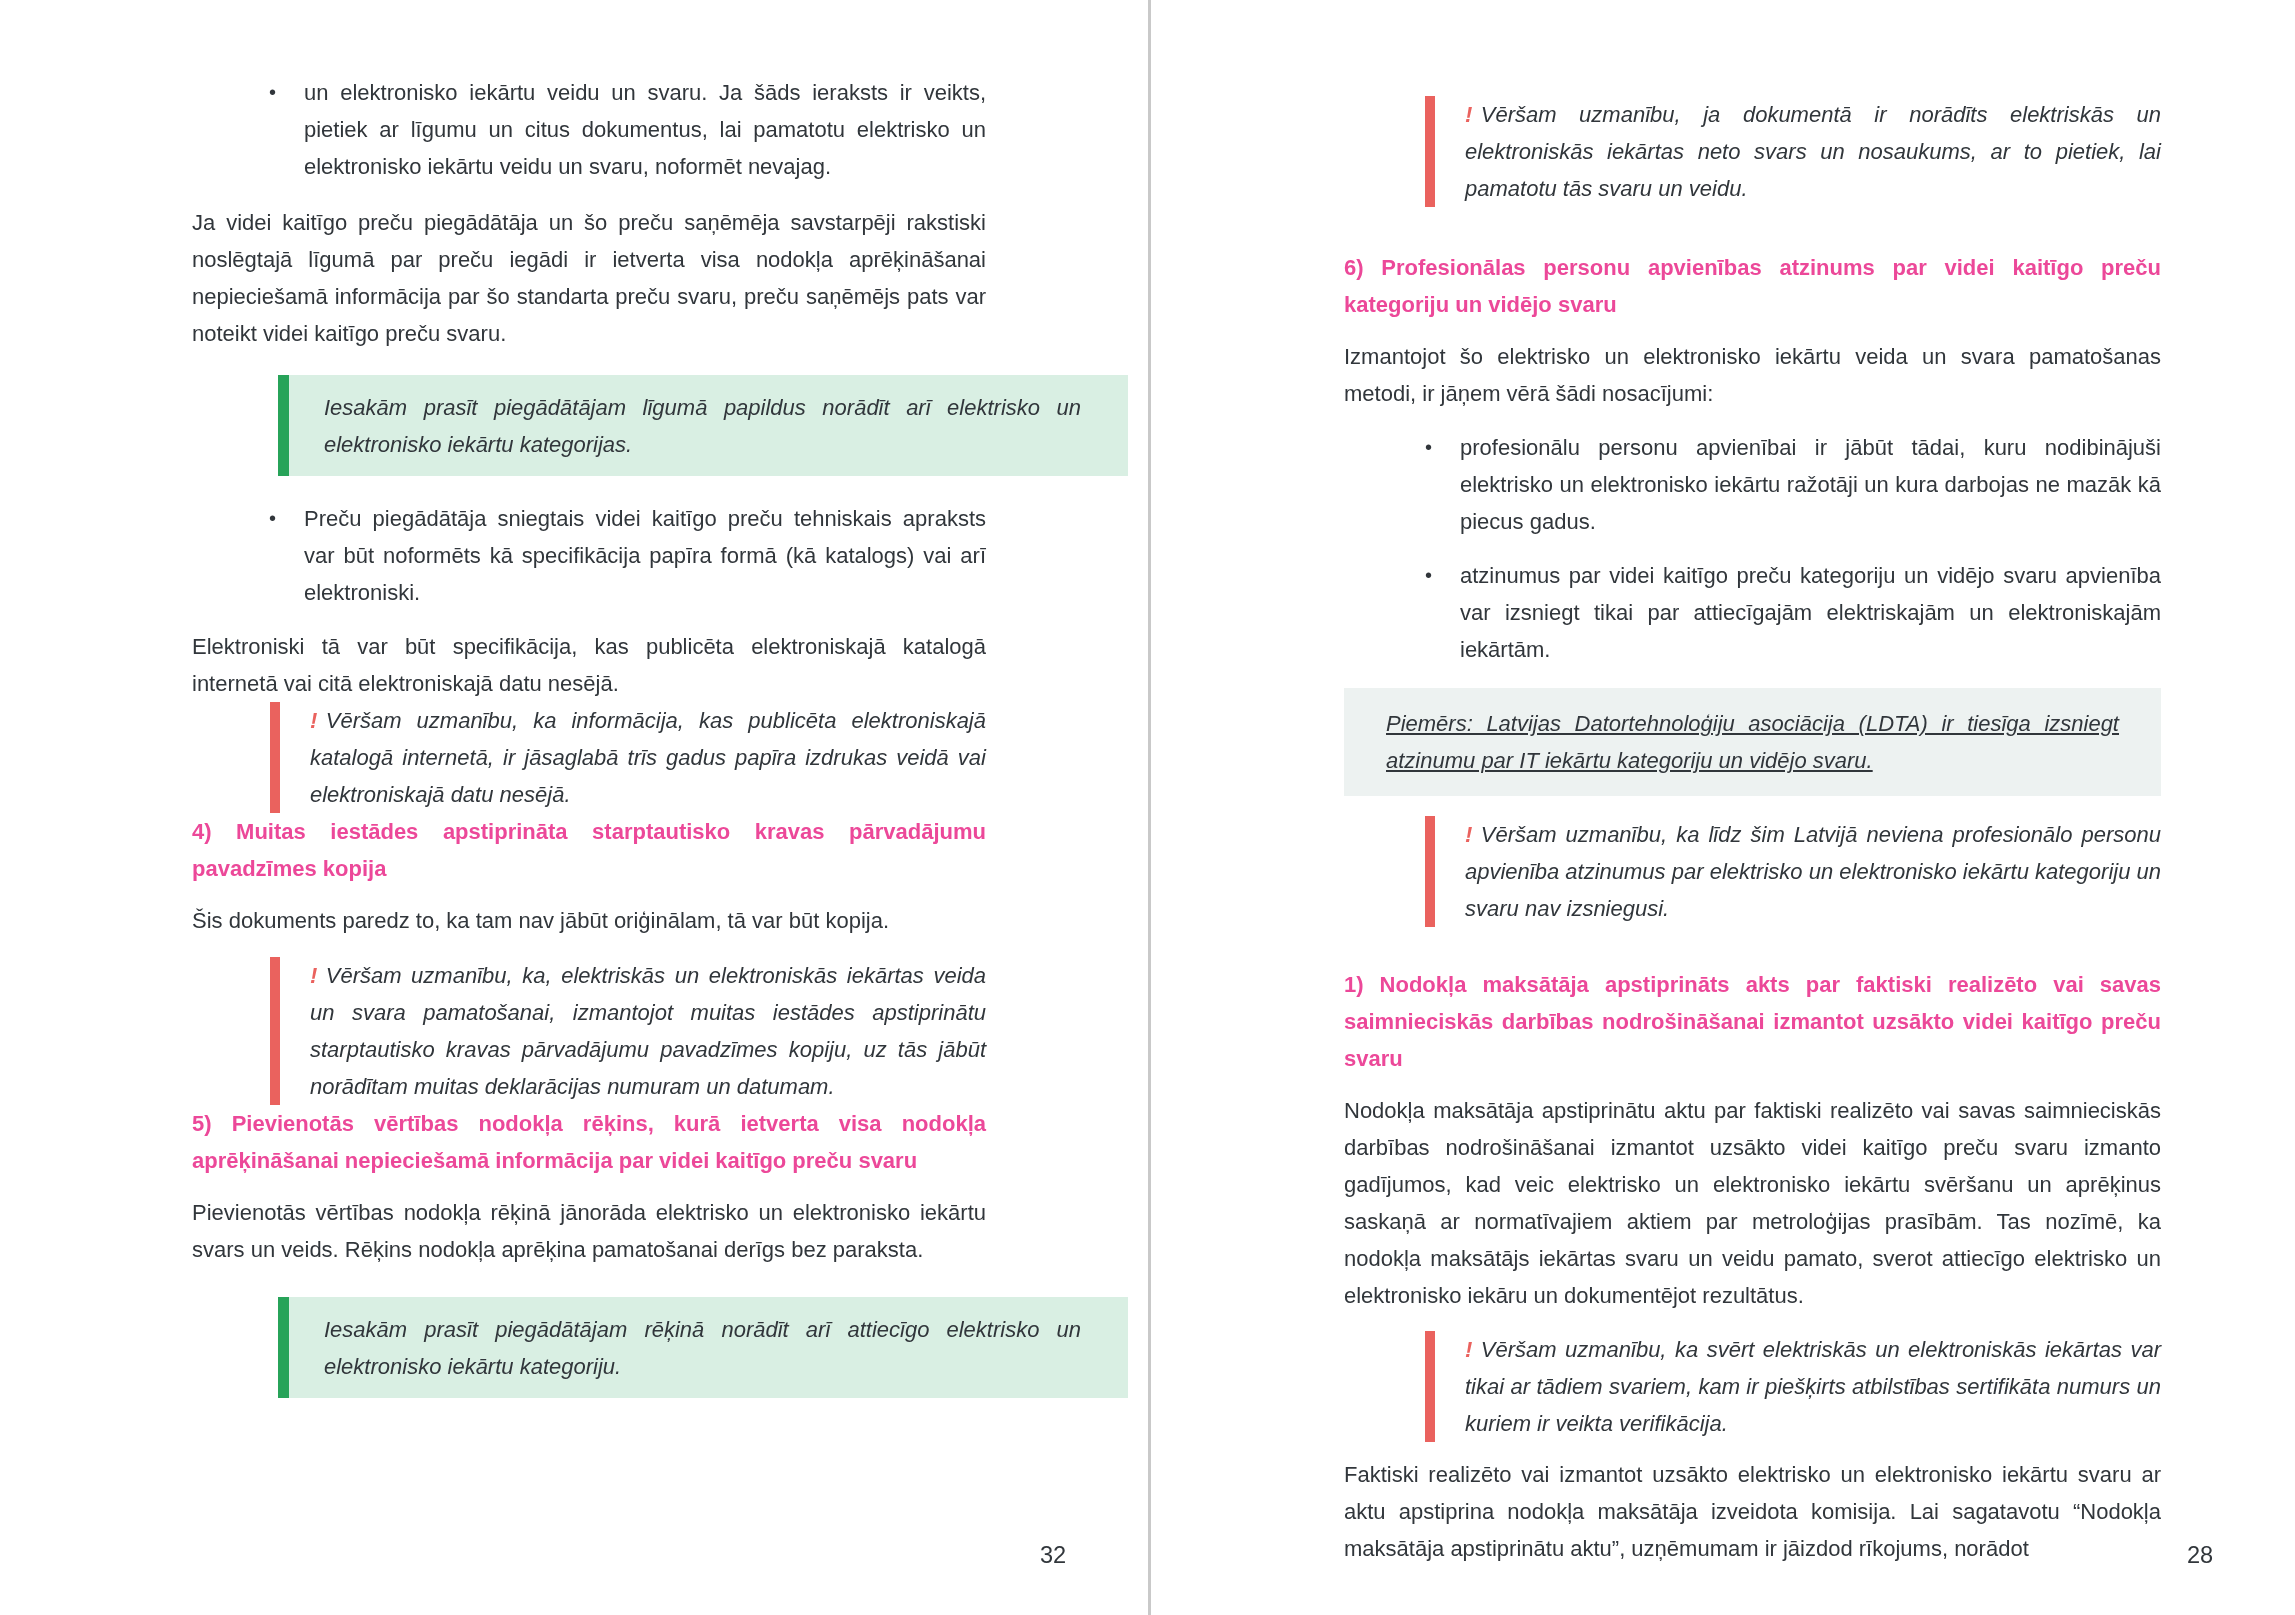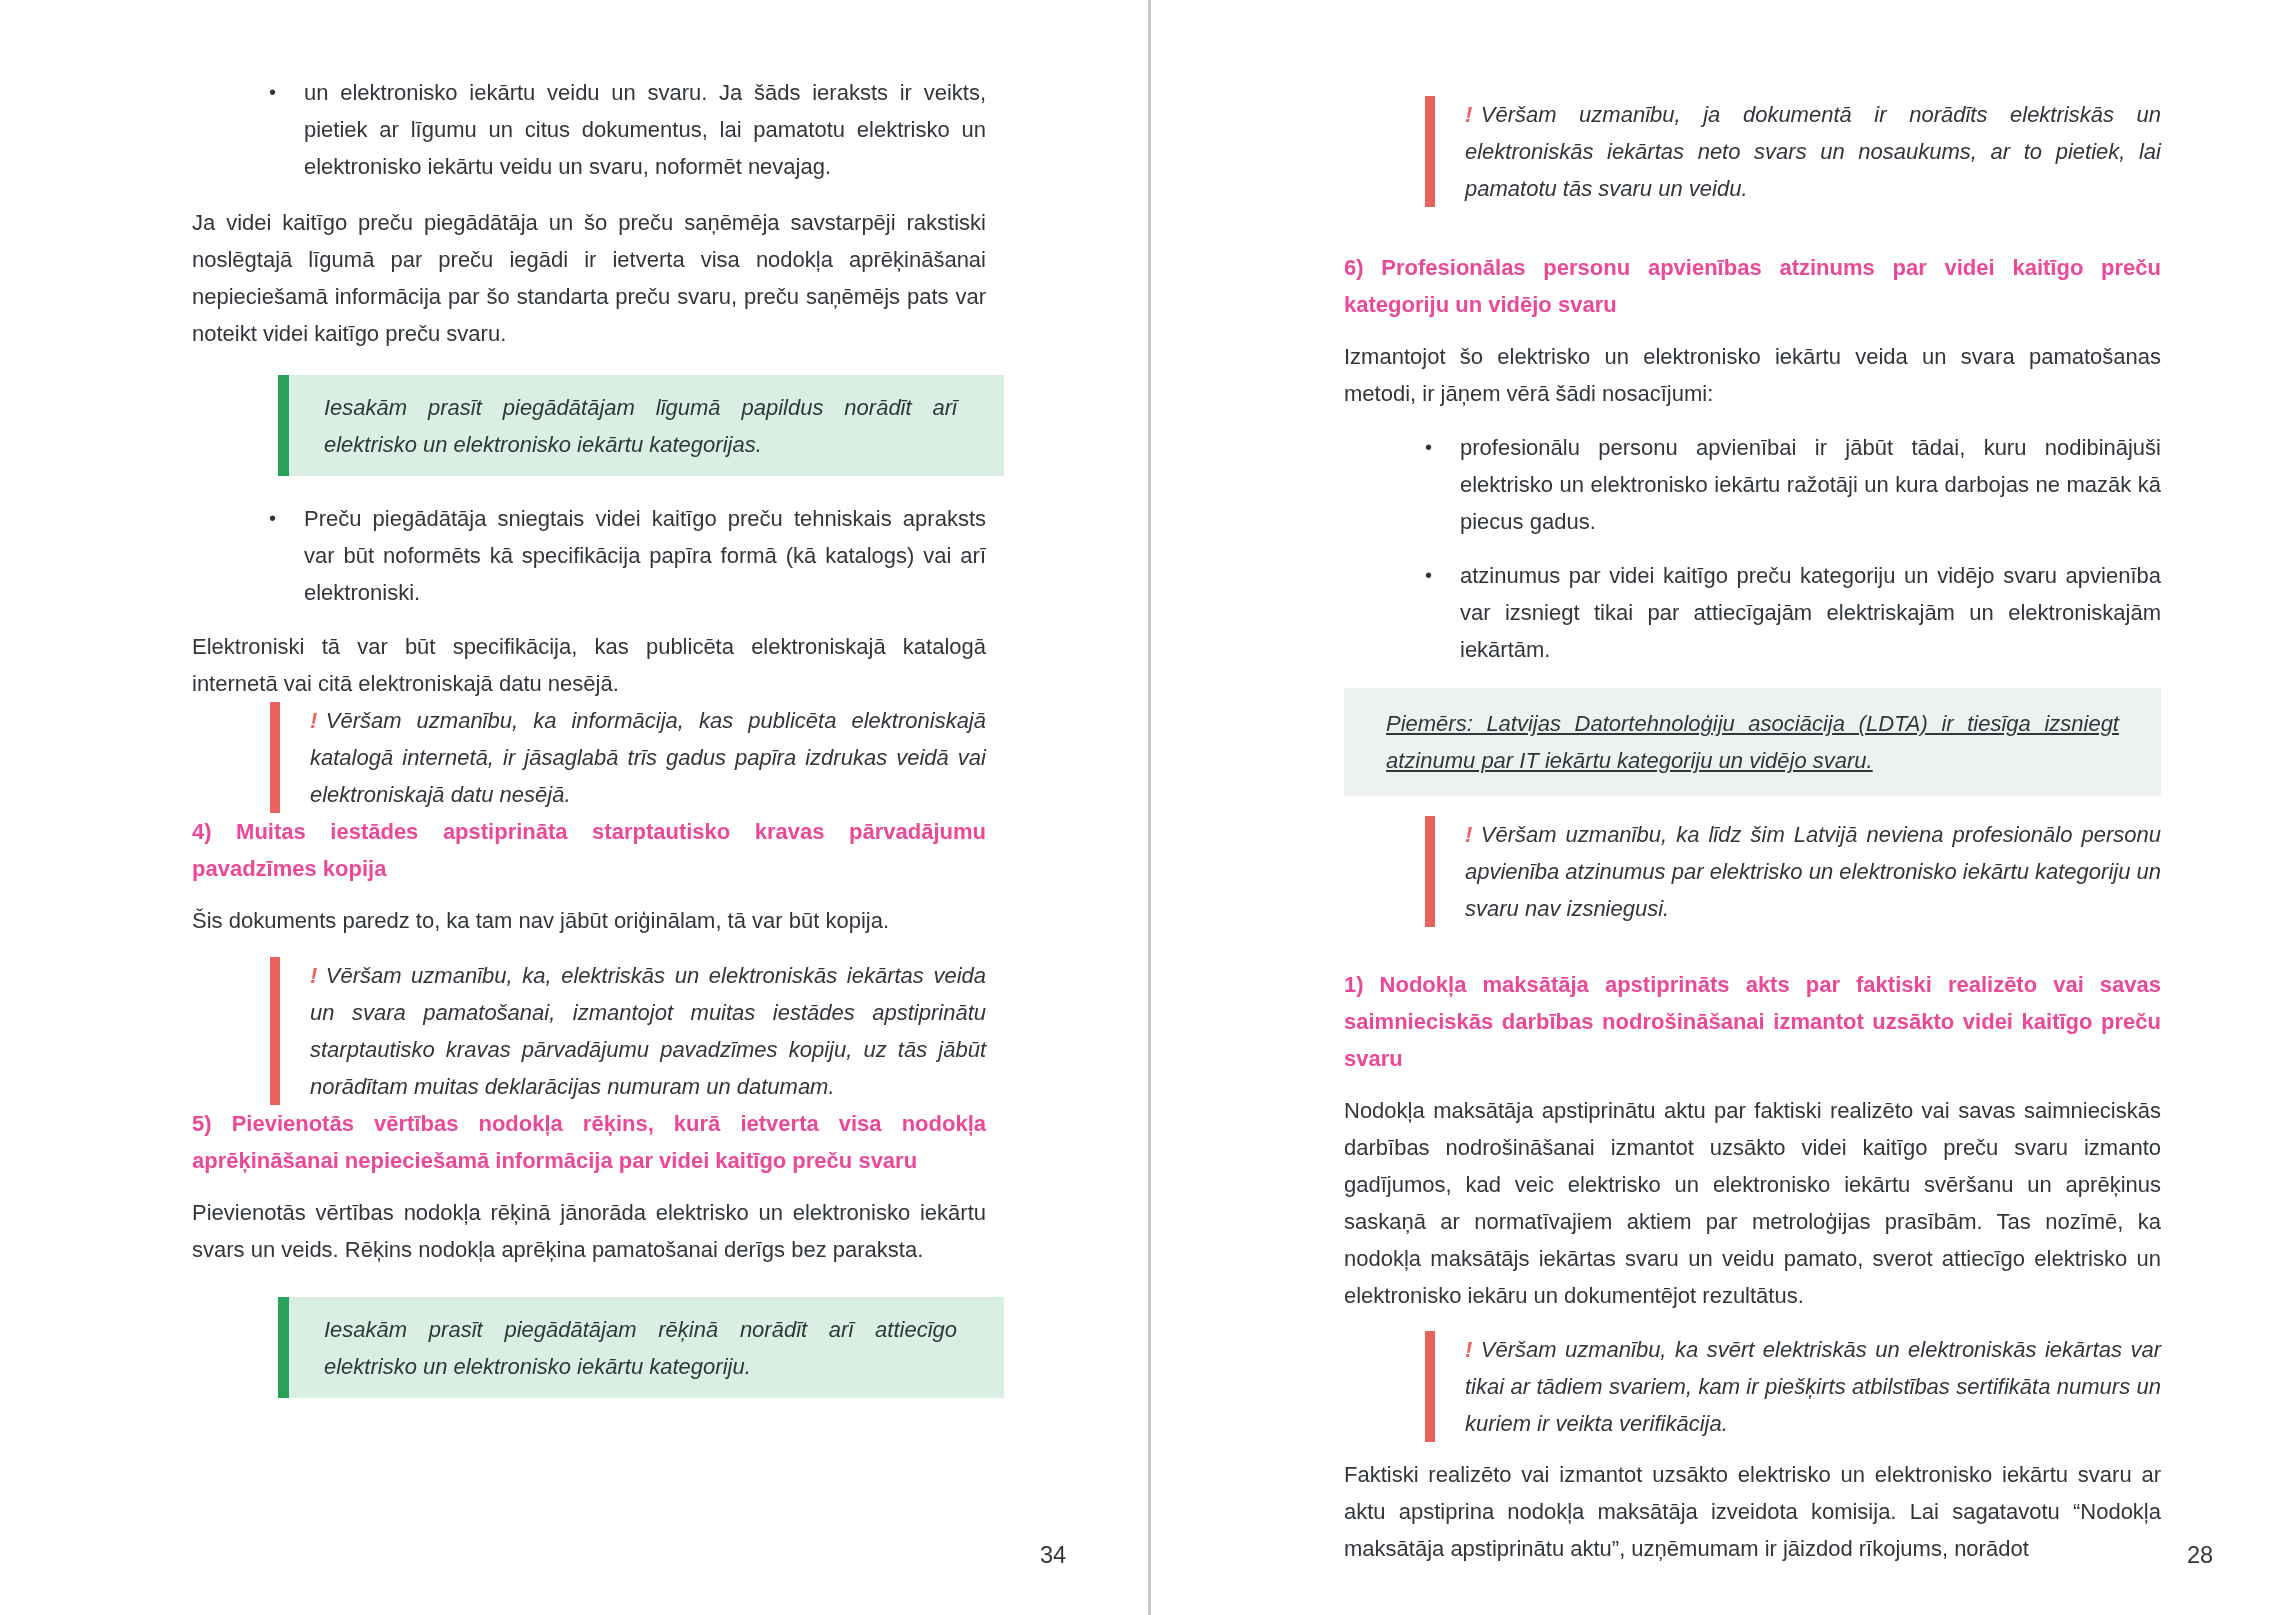--- a/index.html
+++ b/index.html
@@ -50,21 +50,21 @@
     flex: none;
     width: 35px;
     margin-left: 77px;
     font-size: 20px;
   }
   .col-right .bullet-mark { margin-left: 81px; }
   .bullet-text { flex: 1; text-align: justify; }
 
   .tip {
     margin-left: 86px;
-    width: 726px;
+    width: 850px;
     box-sizing: border-box;
     background: var(--tip-bg, #d9efe3);
     border-left: 11.8px solid var(--tip-bar, #27a359);
     padding: 13.5px 47px 13.5px 35px;
   }
   .tip-text { font-style: italic; text-align: justify; }
 
   .warning { display: flex; }
   .warning-bar {
     flex: none;
@@ -204,17 +204,17 @@
       <span class="warning-bar"></span>
       <p class="warning-text"><span class="warning-mark">!</span><span>Vēršam uzmanību, ka svērt elektriskās un elektroniskās iekārtas var tikai ar tādiem svariem, kam ir piešķirts atbilstības sertifikāta numurs un kuriem ir veikta verifikācija.</span></p>
     </div>
 
     <p class="para mt16">Faktiski realizēto vai izmantot uzsākto elektrisko un elektronisko iekārtu svaru ar aktu apstiprina nodokļa maksātāja izveidota komisija. Lai sagatavotu “Nodokļa maksātāja apstiprinātu aktu”, uzņēmumam ir jāizdod rīkojums, norādot</p>
 
   </div>
 
   <div class="divider"></div>
 
-  <div class="page-number page-number-left">34</div>
+  <div class="page-number page-number-left">32</div>
   <div class="page-number page-number-right">28</div>
 
 </div>
 
 
 </body></html>

